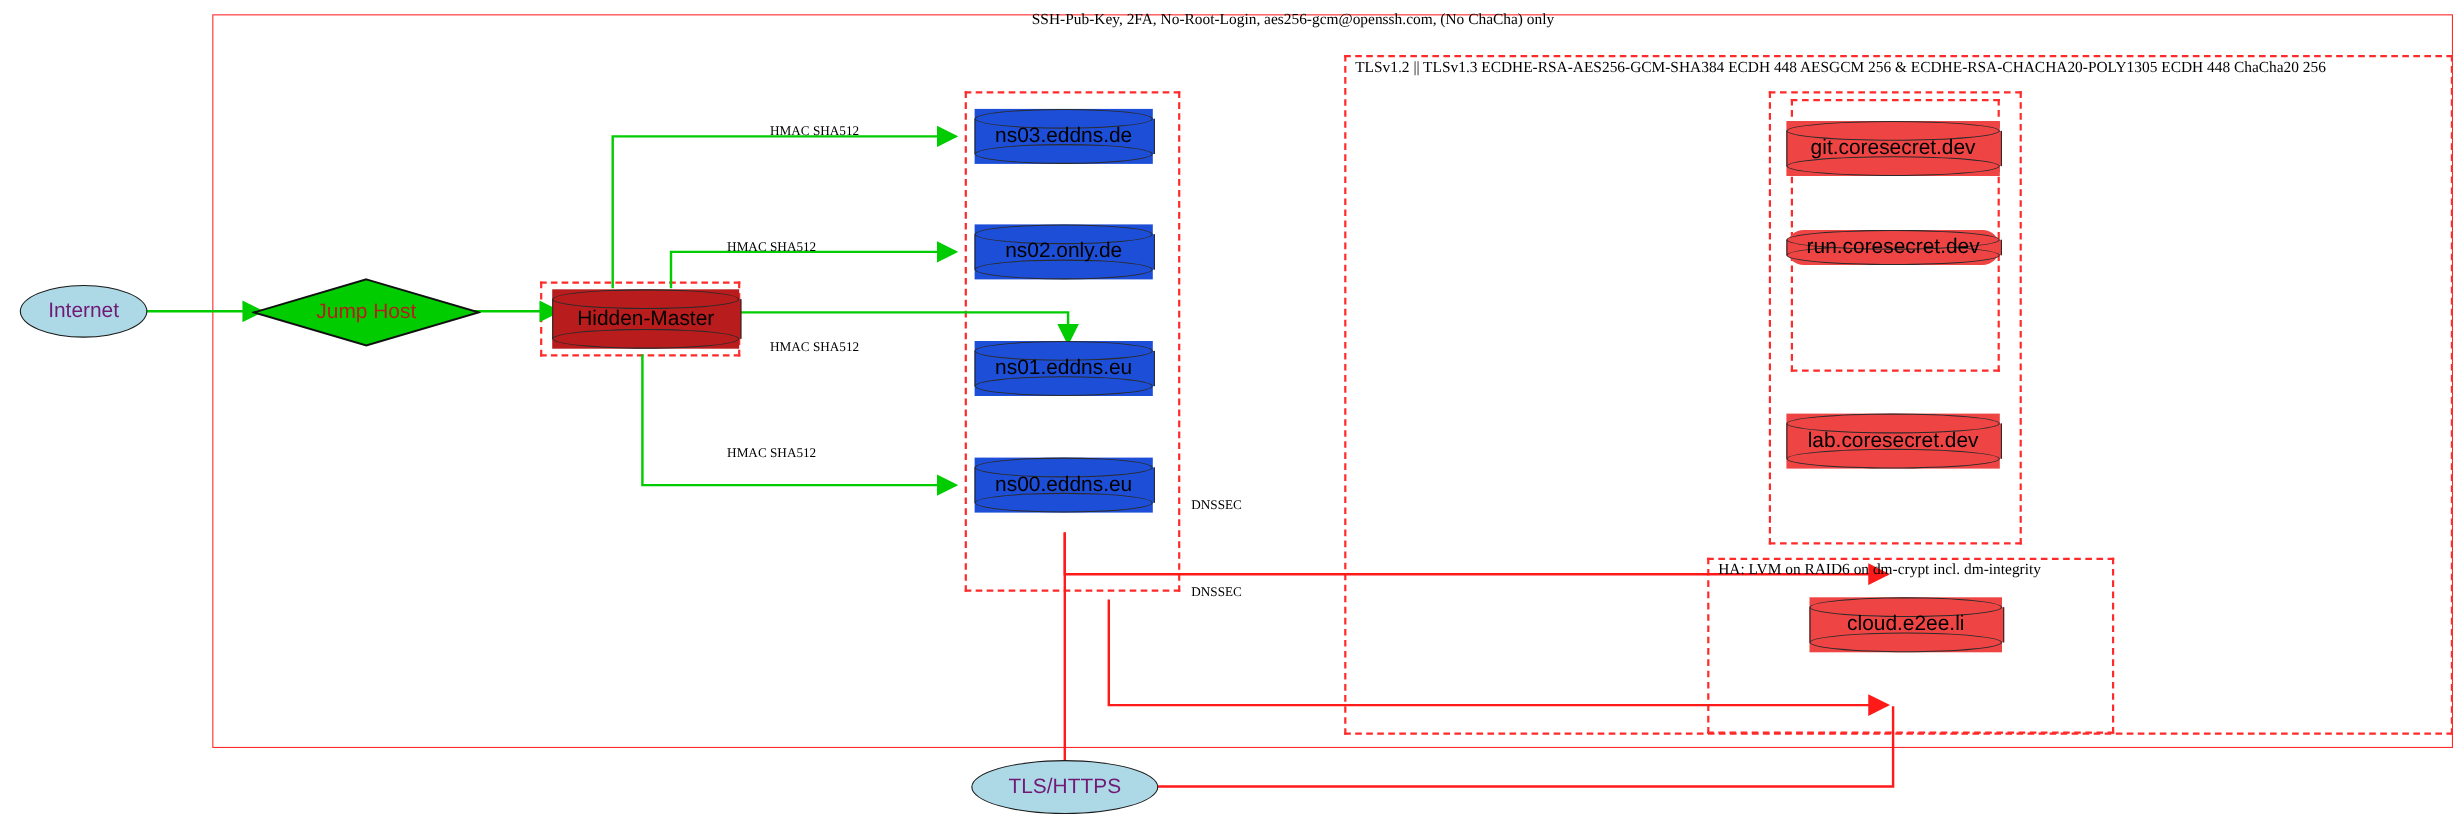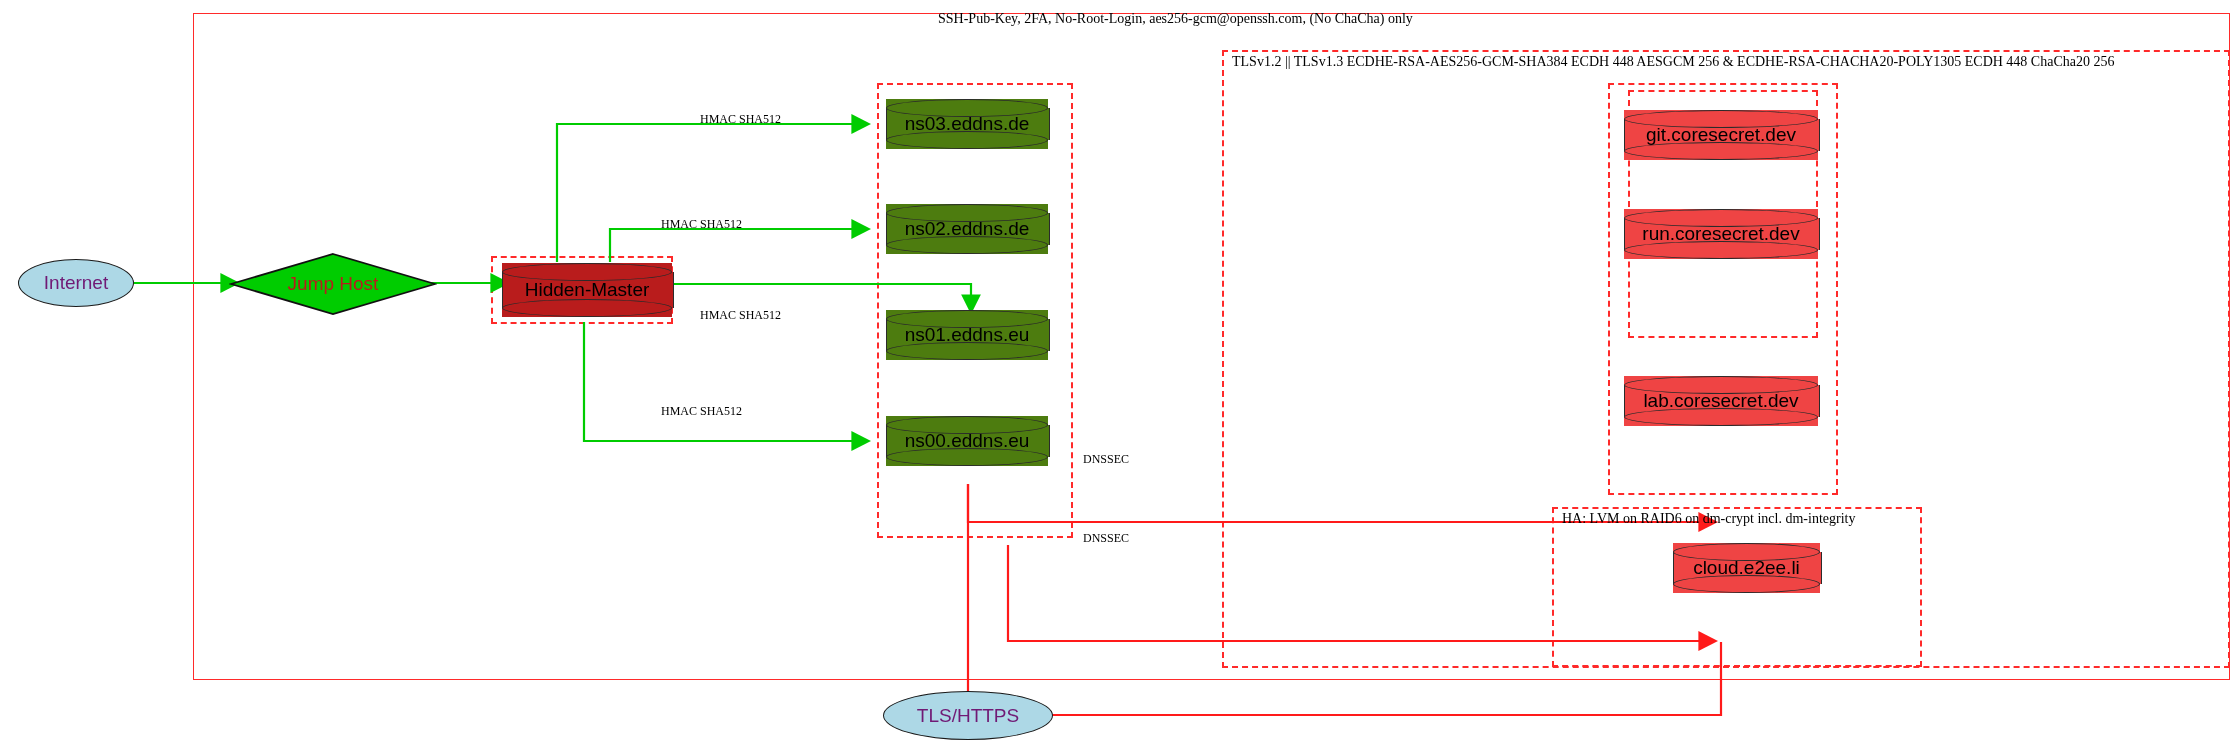--- a/index.html
+++ b/index.html
@@ -29,21 +29,21 @@
     border:1.8px solid #2b2b2b;border-radius:50%;
     background:inherit;box-sizing:border-box;
   }
   .cyl .top{top:0;}
   .cyl .bot{bottom:0;}
   .cyl .lbl{
     position:absolute;left:0;top:0;width:100%;height:100%;
     display:flex;align-items:center;justify-content:center;
     font-size:19px;color:#000;z-index:4;
   }
-  .cyl-yellow{background:#4d7c0f;text-align:center;}
+  .cyl-yellow{background:#1d4ed8;text-align:center;}
   .cyl-lav{background:#b91c1c;}
   .cyl-pink{background:#ef4444;}
 
   
   .clusterbox{position:absolute;box-sizing:border-box;}
   .dashed{border:2px dashed #ff2a2a;}
   .solid{border:1.6px solid #ff2a2a;}
 
   
   .tlabel{position:absolute;color:#000000;white-space:nowrap;}
@@ -123,21 +123,21 @@
     <div class="body"></div>
     <div class="bot"></div>
     <div class="top"></div>
     <div class="lbl">ns03.eddns.de</div>
   </div>
 
   <div class="cyl cyl-yellow" style="left:886px;top:204px;width:162px;height:50px;">
     <div class="body"></div>
     <div class="bot"></div>
     <div class="top"></div>
-    <div class="lbl">ns02.eddns.de</div>
+    <div class="lbl">ns02.only.de</div>
   </div>
 
   <div class="cyl cyl-yellow" style="left:886px;top:310px;width:162px;height:50px;">
     <div class="body"></div>
     <div class="bot"></div>
     <div class="top"></div>
     <div class="lbl">ns01.eddns.eu</div>
   </div>
 
   <div class="cyl cyl-yellow" style="left:886px;top:416px;width:162px;height:50px;">
@@ -147,35 +147,35 @@
     <div class="lbl">ns00.eddns.eu</div>
   </div>
 
   <div class="cyl cyl-pink" style="left:1624px;top:110px;width:194px;height:50px;">
     <div class="body"></div>
     <div class="bot"></div>
     <div class="top"></div>
     <div class="lbl">git.coresecret.dev</div>
   </div>
 
-  <div class="cyl cyl-pink" style="left:1624px;top:209px;width:194px;height:50px;">
+  <div class="cyl cyl-pink" style="left:1624px;top:209px;width:194px;height:32px;border-radius:21px;">
     <div class="body"></div>
     <div class="bot"></div>
     <div class="top"></div>
     <div class="lbl">run.coresecret.dev</div>
   </div>
 
   <div class="cyl cyl-pink" style="left:1624px;top:376px;width:194px;height:50px;">
     <div class="body"></div>
     <div class="bot"></div>
     <div class="top"></div>
     <div class="lbl">lab.coresecret.dev</div>
   </div>
 
-  <div class="cyl cyl-pink" style="left:1645px;top:543px;width:147px;height:50px;margin-left:28px;">
+  <div class="cyl cyl-pink" style="left:1645px;top:543px;width:175px;height:50px;">
     <div class="body"></div>
     <div class="bot"></div>
     <div class="top"></div>
     <div class="lbl">cloud.e2ee.li</div>
   </div>
 
   <div class="node ellipse" style="left:883px;top:691px;width:170px;height:49px;">
     <span>TLS/HTTPS</span>
   </div>
 

